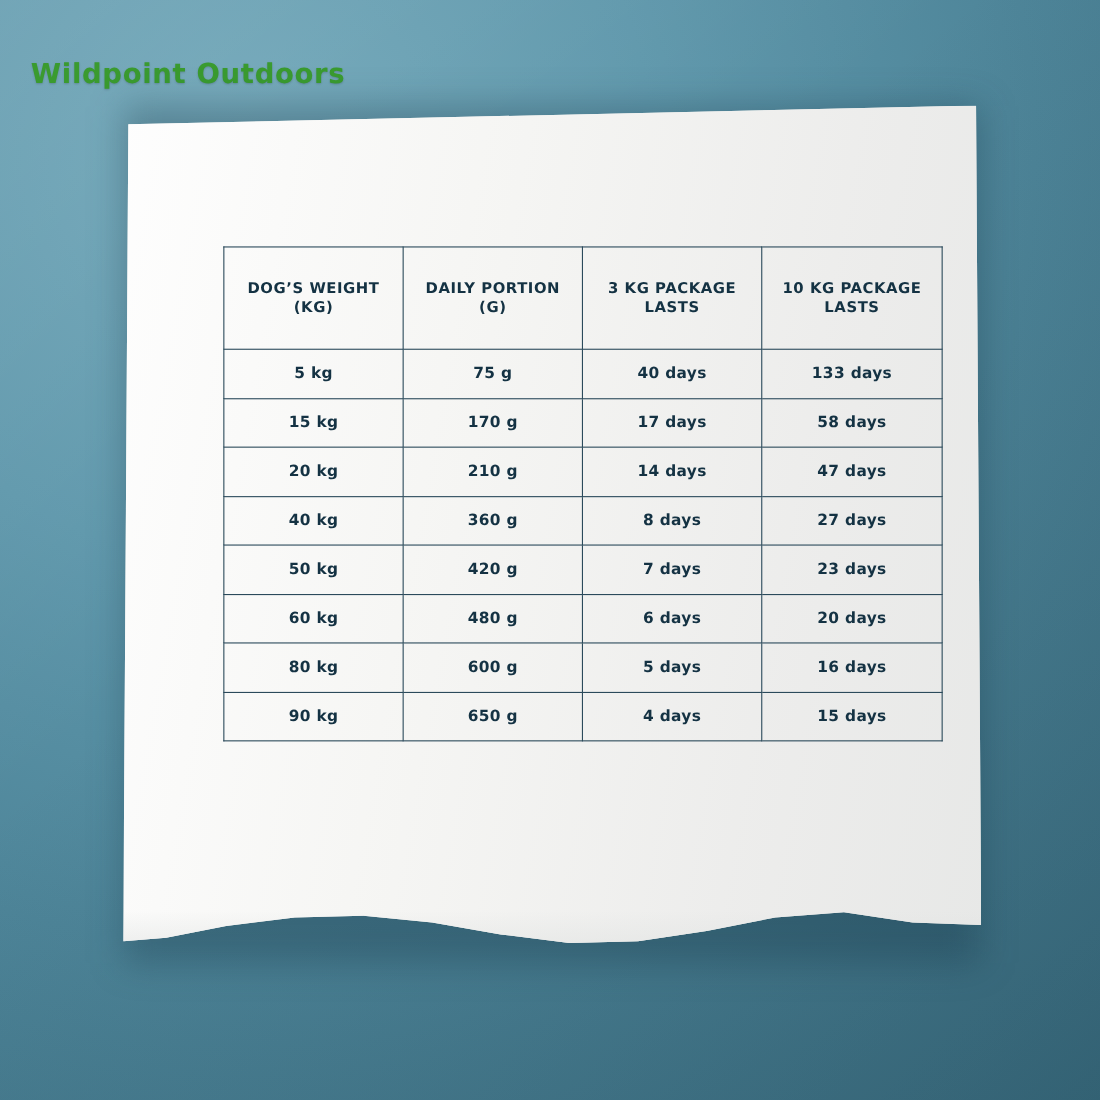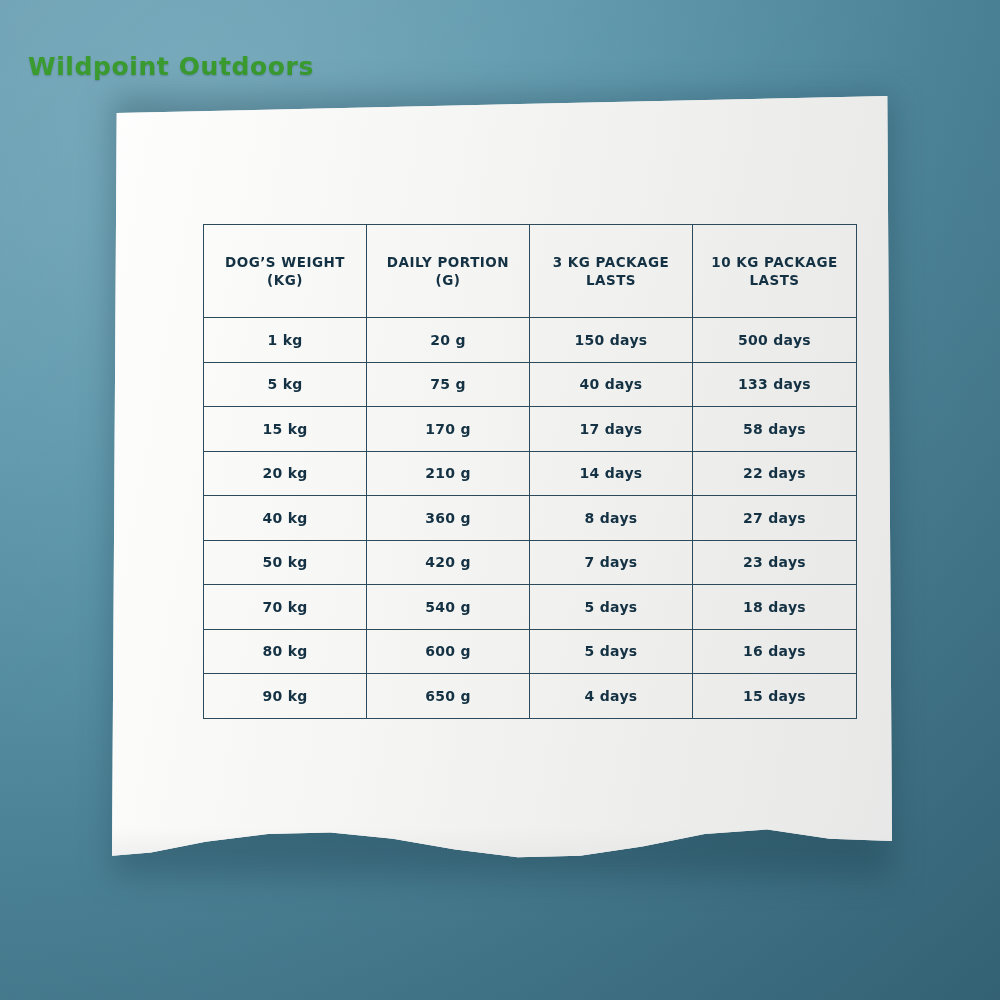--- a/index.html
+++ b/index.html
@@ -202,60 +202,54 @@
                 <span>LASTS</span>
               </th>
               <th>
                 <span>10 KG PACKAGE</span><br>
                 <span>LASTS</span>
               </th>
             </tr>
           </thead>
           <tbody id="table-body">
               <tr>
-                <td>1 kg</td>
-                <td>20 g</td>
-                <td>150 days</td>
-                <td>500 days</td>
-              </tr>
-              <tr>
                 <td>5 kg</td>
                 <td>75 g</td>
                 <td>40 days</td>
                 <td>133 days</td>
               </tr>
               <tr>
                 <td>15 kg</td>
                 <td>170 g</td>
                 <td>17 days</td>
                 <td>58 days</td>
               </tr>
               <tr>
                 <td>20 kg</td>
                 <td>210 g</td>
                 <td>14 days</td>
-                <td>22 days</td>
+                <td>47 days</td>
               </tr>
               <tr>
                 <td>40 kg</td>
                 <td>360 g</td>
                 <td>8 days</td>
                 <td>27 days</td>
               </tr>
               <tr>
                 <td>50 kg</td>
                 <td>420 g</td>
                 <td>7 days</td>
                 <td>23 days</td>
               </tr>
               <tr>
-                <td>70 kg</td>
-                <td>540 g</td>
-                <td>5 days</td>
-                <td>18 days</td>
+                <td>60 kg</td>
+                <td>480 g</td>
+                <td>6 days</td>
+                <td>20 days</td>
               </tr>
               <tr>
                 <td>80 kg</td>
                 <td>600 g</td>
                 <td>5 days</td>
                 <td>16 days</td>
               </tr>
               <tr>
                 <td>90 kg</td>
                 <td>650 g</td>

